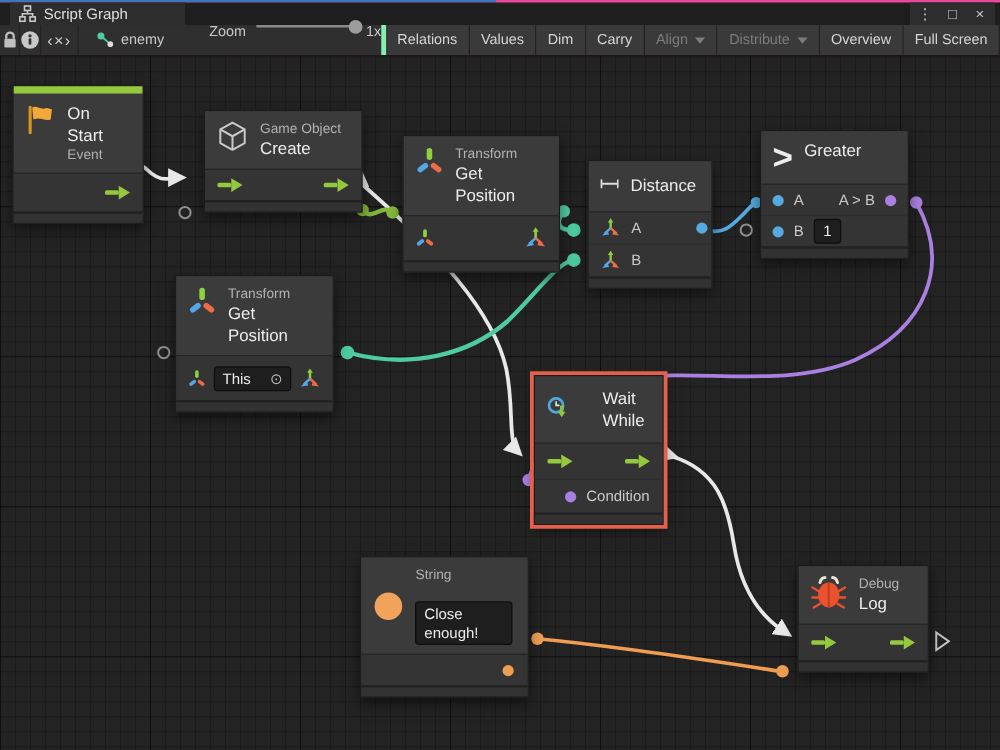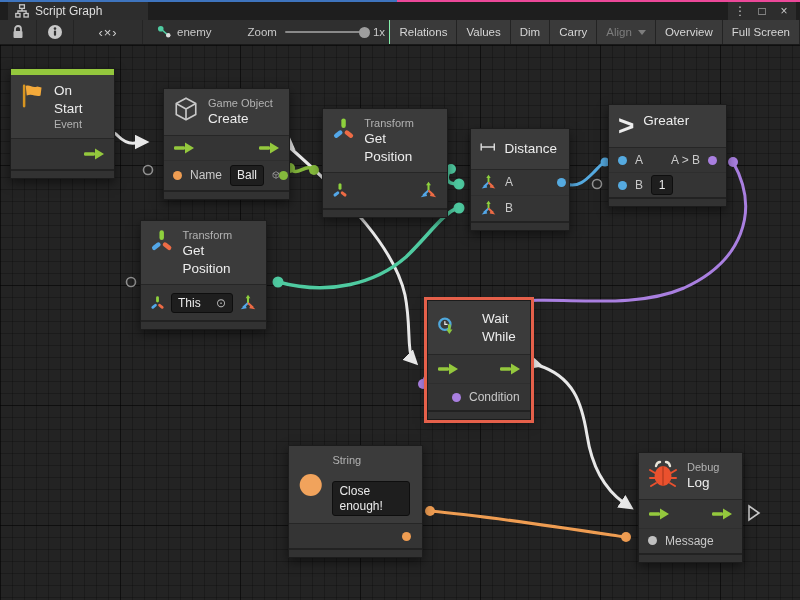--- a/index.html
+++ b/index.html
@@ -16,24 +16,24 @@
        color:#c8c8c8;font-size:12px;background:#2d2d2d;padding:0 4px;}
   #winctrl span{width:16px;text-align:center;cursor:default;}
   
   #toolbar{position:absolute;left:0;top:20px;width:800px;height:25px;background:#2f2f2f;
        border-bottom:1px solid #191919;box-sizing:border-box;display:flex;align-items:stretch;
        font-size:11.5px;}
   .tbtn{display:flex;align-items:center;justify-content:center;border-right:1px solid #242424;
        color:#cfcfcf;cursor:default;}
   #btn-lock{width:36px;} #btn-info{width:36px;} #btn-code{width:68px;font-size:13px;letter-spacing:1px;}
   #graphref{display:flex;align-items:center;gap:5px;padding:0 10px 0 14px;color:#c9c9c9;}
-  #zoomer{display:flex;align-items:center;gap:8px;padding-left:26px;color:#c9c9c9;}
+  #zoomer{display:flex;gap:8px;padding-left:26px;color:#c9c9c9;}
   #zoomtrack{position:relative;width:80px;height:2px;background:#8a8a8a;border-radius:1px;}
   #zoomhandle{position:absolute;right:-5px;top:-4.5px;width:11px;height:11px;border-radius:50%;background:#9d9d9d;}
-  #tb-right{margin-left:auto;display:flex;align-items:stretch;border-left:1px solid #86efac;}
+  #tb-right{margin-left:auto;display:flex;align-items:stretch;border-left:4px solid #86efac;}
   .tb-b{display:flex;align-items:center;gap:4px;padding:0 9px;background:#3a3a3a;
         border-right:1px solid #232323;color:#d6d6d6;white-space:nowrap;cursor:default;}
   .tb-b.disabled{color:#7d7d7d;}
   .caret{width:0;height:0;border-left:4px solid transparent;border-right:4px solid transparent;
         border-top:5px solid #7d7d7d;display:inline-block;margin-left:2px;}
   
   #canvas{position:absolute;left:0;top:45px;width:800px;height:555px;background:#232323;
     background-image:
       linear-gradient(rgba(0,0,0,.45) 1px,transparent 1px),
       linear-gradient(90deg,rgba(0,0,0,.45) 1px,transparent 1px),
@@ -142,20 +142,24 @@
       <div class="tb-b">
           <span>Dim</span>
         </div>
       <div class="tb-b">
           <span>Carry</span>
         </div>
       <div class="tb-b disabled">
           <span>Align</span>
           <span class="caret"></span>
         </div>
+      <div class="tb-b disabled">
+          <span>Distribute</span>
+          <span class="caret"></span>
+        </div>
       <div class="tb-b">
           <span>Overview</span>
         </div>
       <div class="tb-b">
           <span>Full Screen</span>
         </div>
     </div>
   </div>
 
   <div id="canvas"></div>
@@ -248,34 +252,20 @@
               <rect x="1" y="4.2" width="11" height="3.6" rx="1.2"></rect>
               <polygon points="12,0.5 21,6 12,11.5"></polygon>
             </g>
         </svg>
         <svg class="arrow-svg" width="22" height="12" viewBox="0 0 22 12">
           <g fill="var(--exec_arrow)">
               <rect x="1" y="4.2" width="11" height="3.6" rx="1.2"></rect>
               <polygon points="12,0.5 21,6 12,11.5"></polygon>
             </g>
         </svg>
-      </div>
-      <div class="nrow" style="height:29px;">
-        <span class="dot orange"></span>
-        <span class="portlabel">Name</span>
-        <span class="field">
-            <span>Ball</span>
-          </span>
-        <svg width="16" height="16" viewBox="0 0 24 24">
-          <g fill="none" stroke="#b8b8b8" stroke-width="1.8" stroke-linejoin="round">
-            <polygon points="12,2 21,7 21,17 12,22 3,17 3,7"></polygon>
-            <path d="M3,7 L12,12 L21,7 M12,12 L12,22"></path>
-          </g>
-        </svg>
-        <span class="dot green" style="position:absolute;right:1px;"></span>
       </div>
     </div>
     <div class="nfoot"></div>
   </div>
 
   <div class="node" style="left:322px;top:108px;width:126px;">
     <div class="nhdr">
       <svg width="24" height="26" viewBox="0 0 24 26">
         <g>
             <rect x="9.7" y="2" width="4.6" height="10" rx="2.3" fill="#8ed13d"></rect>
@@ -502,21 +492,17 @@
               <polygon points="12,0.5 21,6 12,11.5"></polygon>
             </g>
         </svg>
         <svg class="arrow-svg" width="22" height="12" viewBox="0 0 22 12">
           <g fill="var(--exec_arrow)">
               <rect x="1" y="4.2" width="11" height="3.6" rx="1.2"></rect>
               <polygon points="12,0.5 21,6 12,11.5"></polygon>
             </g>
         </svg>
       </div>
-      <div class="nrow" style="height:24px;">
-        <span class="dot gray"></span>
-        <span class="portlabel">Message</span>
-      </div>
     </div>
     <div class="nfoot"></div>
   </div>
 
 </div>
 
 </body></html>

